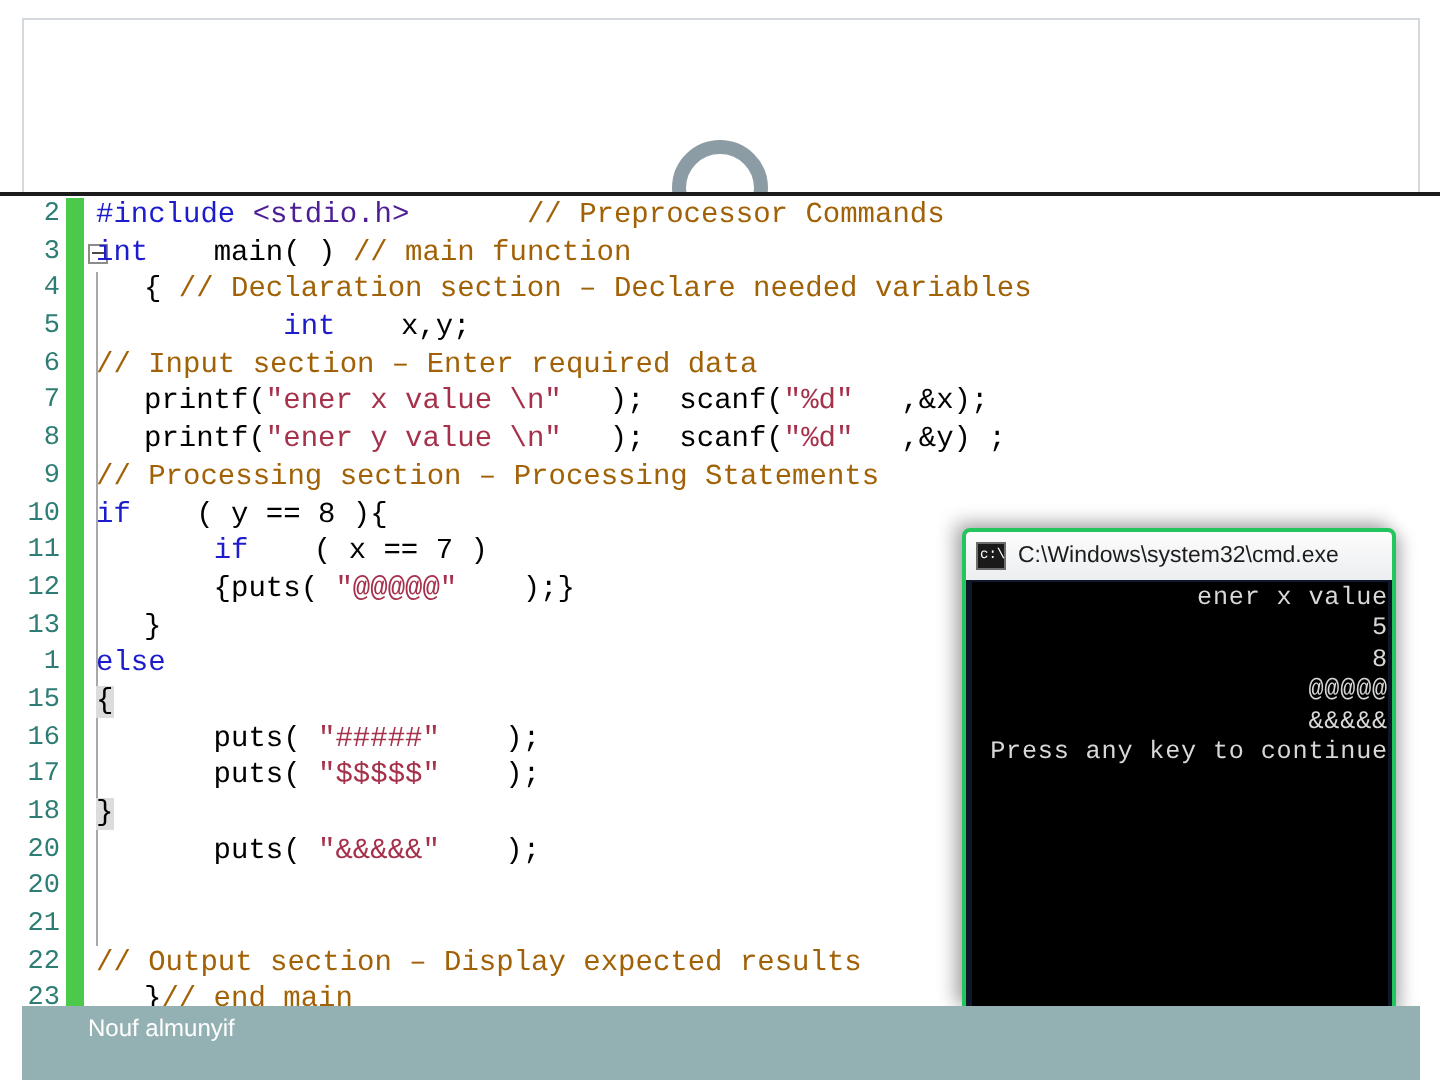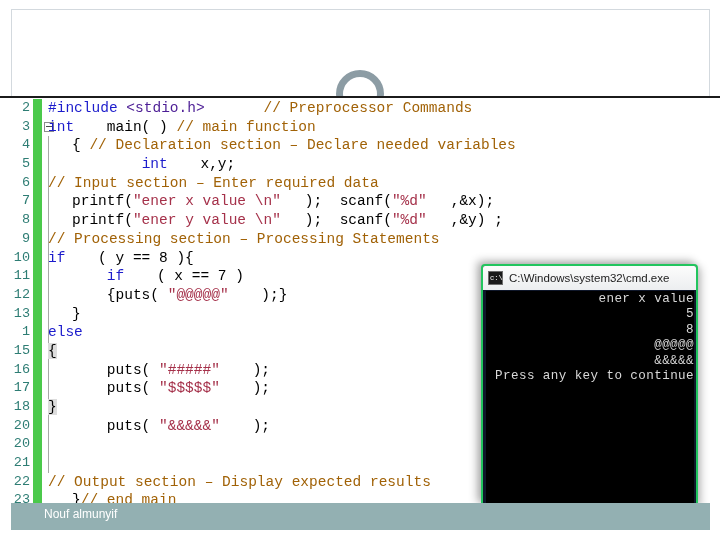--- a/index.html
+++ b/index.html
@@ -205,21 +205,21 @@
     letter-spacing: 0.4px;
     text-align: right;
   }
 
   
   #footer-bar {
     position: absolute;
     left: 11px;
     top: 503px;
     width: 699px;
-    height: 27px;
+    height: 38px;
     background: #93b0b2;
     z-index: 6;
     text-decoration: underline;
   }
   #footer-text {
     position: absolute;
     left: 33px;
     top: 4px;
     font-family: "Liberation Sans", sans-serif;
     font-size: 12px;

